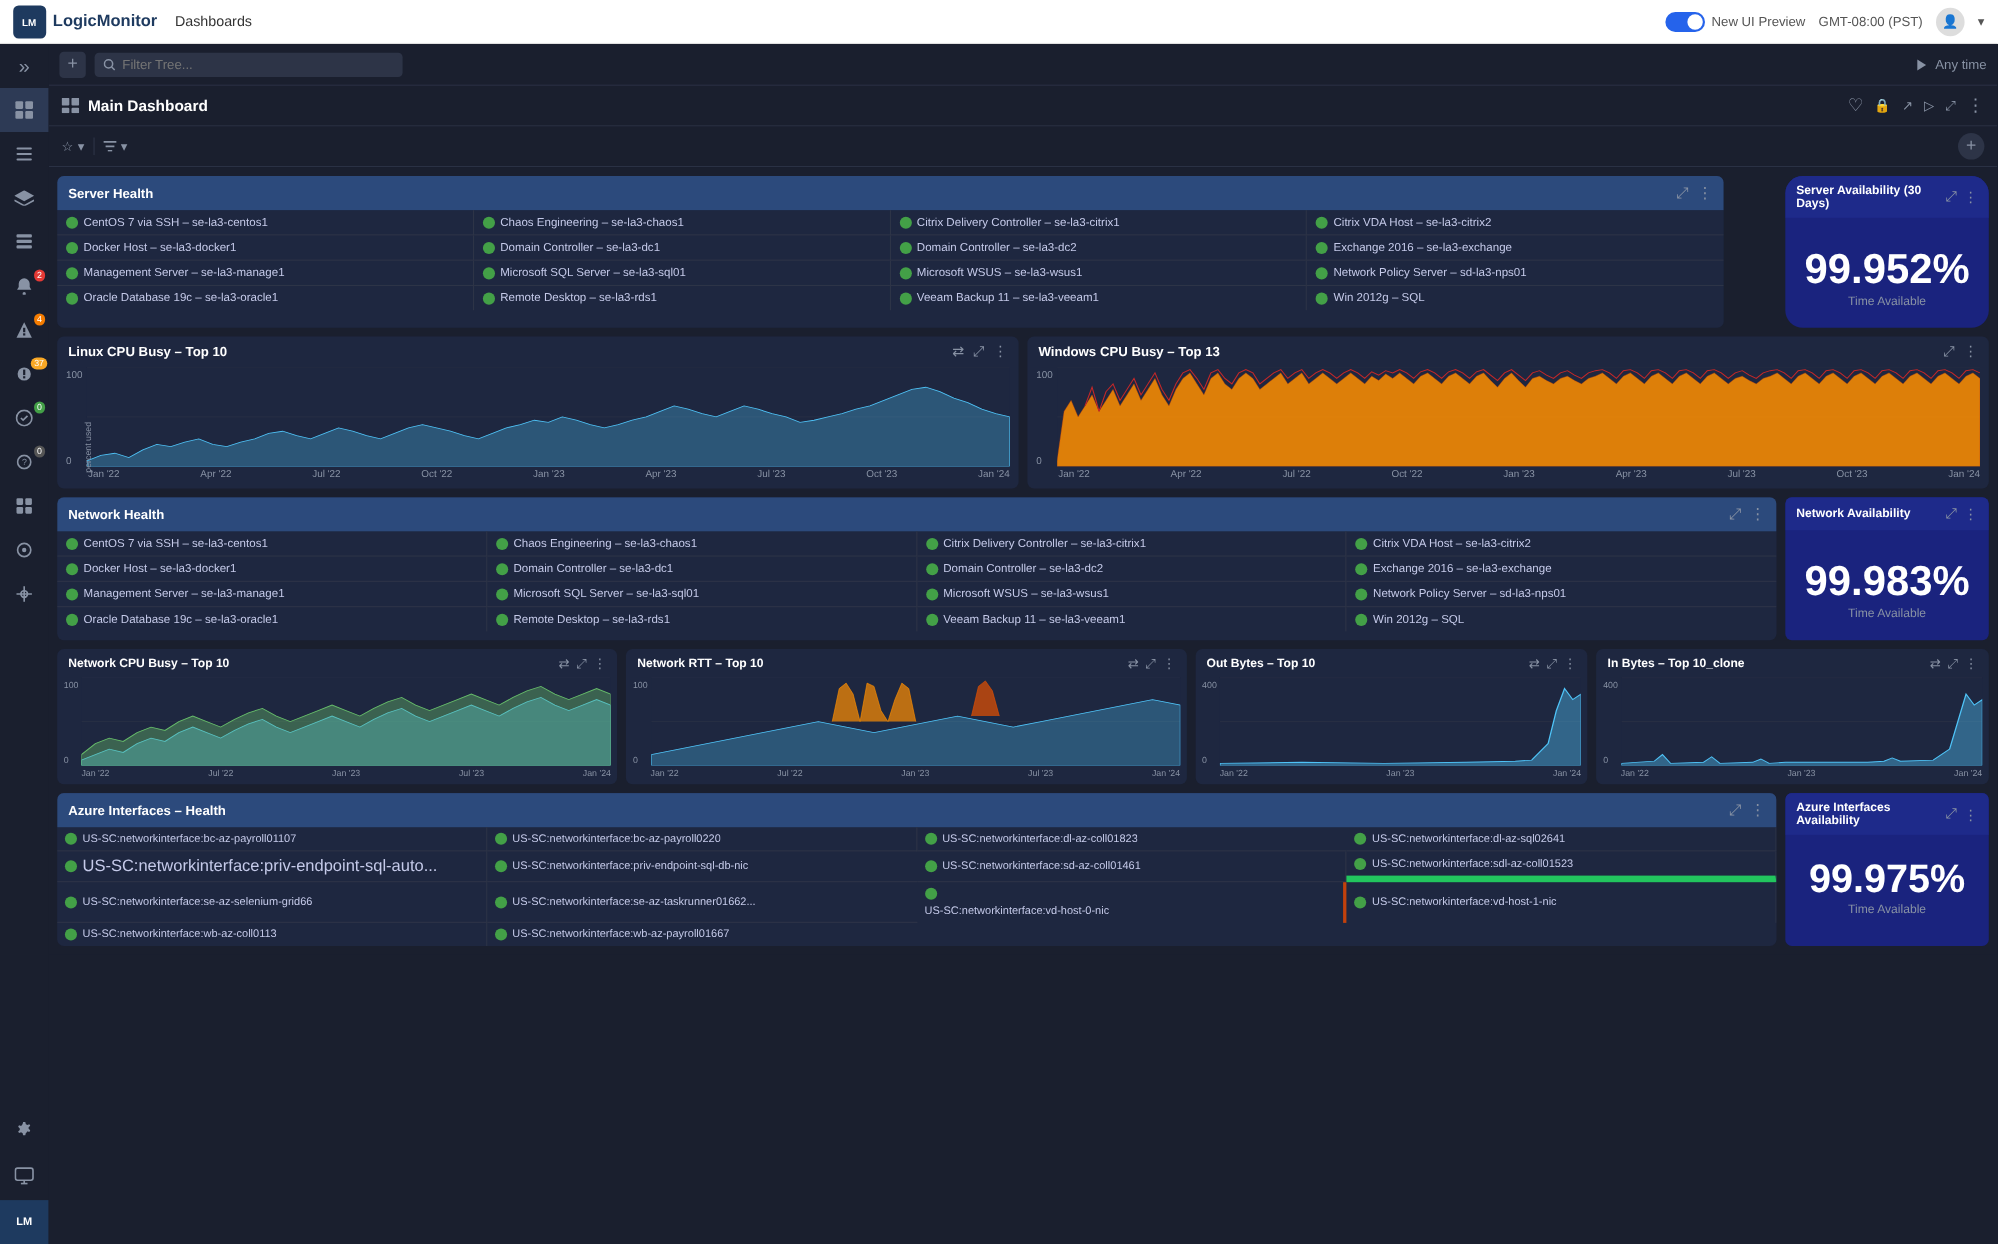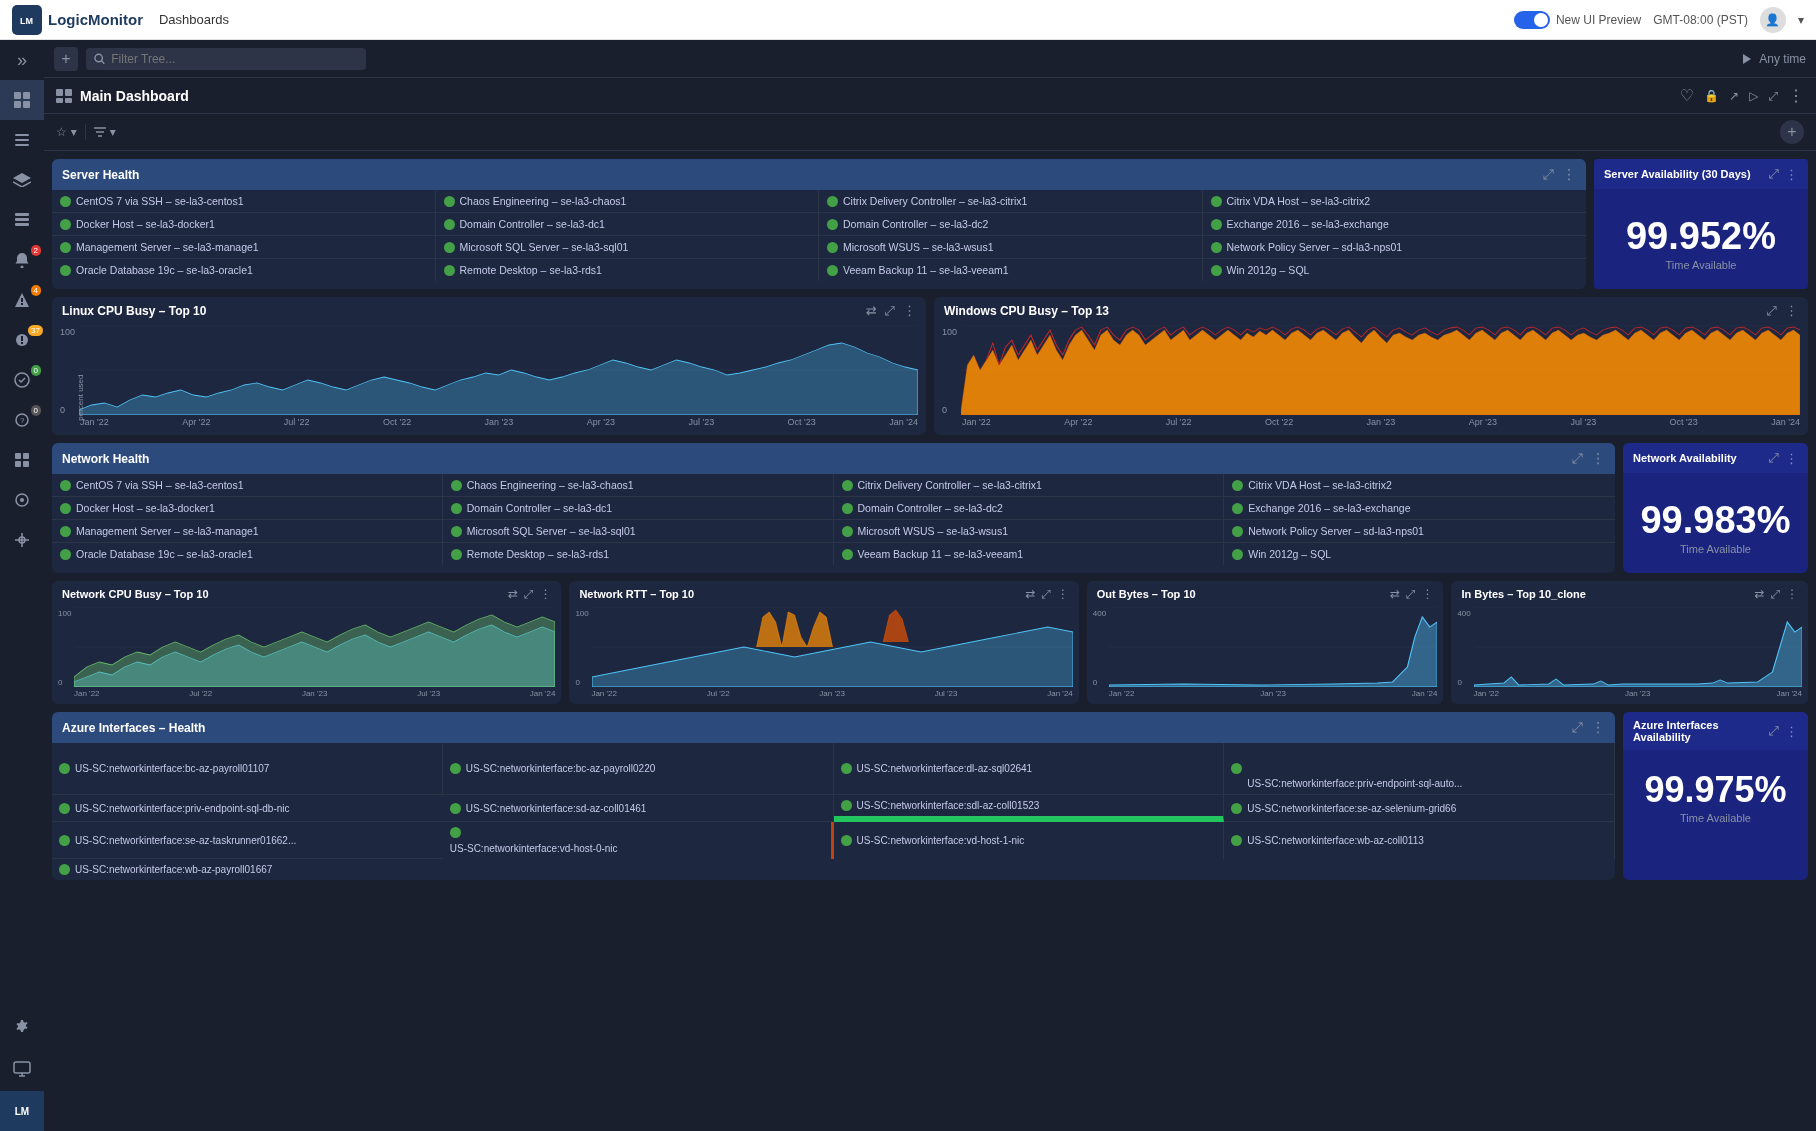--- a/index.html
+++ b/index.html
@@ -264,21 +264,21 @@
             <div style="width:11px;height:11px;border-radius:50%;background:#43a047;flex-shrink:0;"></div>
             <span style="font-size:10.5px;color:#c5cae9;">Veeam Backup 11 – se-la3-veeam1</span>
           </div>
           <div style="display:flex;align-items:center;gap:5px;padding:5px 8px;">
             <div style="width:11px;height:11px;border-radius:50%;background:#43a047;flex-shrink:0;"></div>
             <span style="font-size:10.5px;color:#c5cae9;">Win 2012g – SQL</span>
           </div>
         </div>
       </div>
 
-      <div style="width:214px;background:#1a237e;border-radius:4px;overflow:hidden;flex-shrink:0;">
+      <div style="width:185px;background:#1a237e;border-radius:16px;overflow:hidden;flex-shrink:0;margin-left:48px;">
         <div style="display:flex;align-items:center;padding:7px 10px;background:#1e2a8a;">
           <span style="font-size:11px;font-weight:600;color:#fff;flex:1;">Server Availability (30 Days)</span>
           <span style="color:#8892a4;cursor:pointer;font-size:13px;">⤢</span>
           <span style="color:#8892a4;cursor:pointer;font-size:13px;margin-left:6px;">⋮</span>
         </div>
         <div style="font-size:38px;font-weight:700;color:#fff;text-align:center;padding:28px 8px 4px;line-height:1;">99.952%</div>
         <div style="font-size:11px;color:#8892a4;text-align:center;padding-bottom:18px;">Time Available</div>
       </div>
     </div>
 
@@ -615,27 +615,31 @@
         </div>
         <div style="display:grid;grid-template-columns:repeat(4,1fr);">
           <div style="display:flex;align-items:center;gap:5px;padding:5px 7px;border-bottom:1px solid #2d3447;border-right:1px solid #2d3447;overflow:hidden;">
             <div style="width:11px;height:11px;border-radius:50%;background:#43a047;flex-shrink:0;"></div>
             <span style="font-size:10px;color:#c5cae9;overflow:hidden;text-overflow:ellipsis;white-space:nowrap;">US-SC:networkinterface:bc-az-payroll01107</span>
           </div>
           <div style="display:flex;align-items:center;gap:5px;padding:5px 7px;border-bottom:1px solid #2d3447;border-right:1px solid #2d3447;overflow:hidden;">
             <div style="width:11px;height:11px;border-radius:50%;background:#43a047;flex-shrink:0;"></div>
             <span style="font-size:10px;color:#c5cae9;overflow:hidden;text-overflow:ellipsis;white-space:nowrap;">US-SC:networkinterface:bc-az-payroll0220</span>
           </div>
+          <div style="display:flex;align-items:center;gap:5px;padding:5px 7px;border-bottom:1px solid #2d3447;overflow:hidden;">
+            <div style="width:11px;height:11px;border-radius:50%;background:#43a047;flex-shrink:0;"></div>
+            <span style="font-size:10px;color:#c5cae9;overflow:hidden;text-overflow:ellipsis;white-space:nowrap;">US-SC:networkinterface:dl-az-coll01823</span>
+          </div>
           <div style="display:flex;align-items:center;gap:5px;padding:5px 7px;border-bottom:1px solid #2d3447;border-right:1px solid #2d3447;overflow:hidden;">
             <div style="width:11px;height:11px;border-radius:50%;background:#43a047;flex-shrink:0;"></div>
             <span style="font-size:10px;color:#c5cae9;overflow:hidden;text-overflow:ellipsis;white-space:nowrap;">US-SC:networkinterface:dl-az-sql02641</span>
           </div>
           <div style="display:flex;align-items:center;gap:5px;padding:5px 7px;border-bottom:1px solid #2d3447;border-right:1px solid #2d3447;overflow:hidden;">
             <div style="width:11px;height:11px;border-radius:50%;background:#43a047;flex-shrink:0;"></div>
-            <span style="font-size:10px;color:#c5cae9;overflow:hidden;text-overflow:ellipsis;white-space:nowrap;margin-top:30px;">US-SC:networkinterface:priv-endpoint-sql-auto...</span>
+            <span style="font-size:15px;color:#c5cae9;overflow:hidden;text-overflow:ellipsis;white-space:nowrap;">US-SC:networkinterface:priv-endpoint-sql-auto...</span>
           </div>
           <div style="display:flex;align-items:center;gap:5px;padding:5px 7px;border-bottom:1px solid #2d3447;overflow:hidden;">
             <div style="width:11px;height:11px;border-radius:50%;background:#43a047;flex-shrink:0;"></div>
             <span style="font-size:10px;color:#c5cae9;overflow:hidden;text-overflow:ellipsis;white-space:nowrap;">US-SC:networkinterface:priv-endpoint-sql-db-nic</span>
           </div>
           <div style="display:flex;align-items:center;gap:5px;padding:5px 7px;border-bottom:1px solid #2d3447;border-right:1px solid #2d3447;overflow:hidden;">
             <div style="width:11px;height:11px;border-radius:50%;background:#43a047;flex-shrink:0;"></div>
             <span style="font-size:10px;color:#c5cae9;overflow:hidden;text-overflow:ellipsis;white-space:nowrap;">US-SC:networkinterface:sd-az-coll01461</span>
           </div>
           <div style="display:flex;align-items:center;gap:5px;padding:5px 7px;border-bottom:6px solid #22c55e;border-right:1px solid #2d3447;overflow:hidden;">

